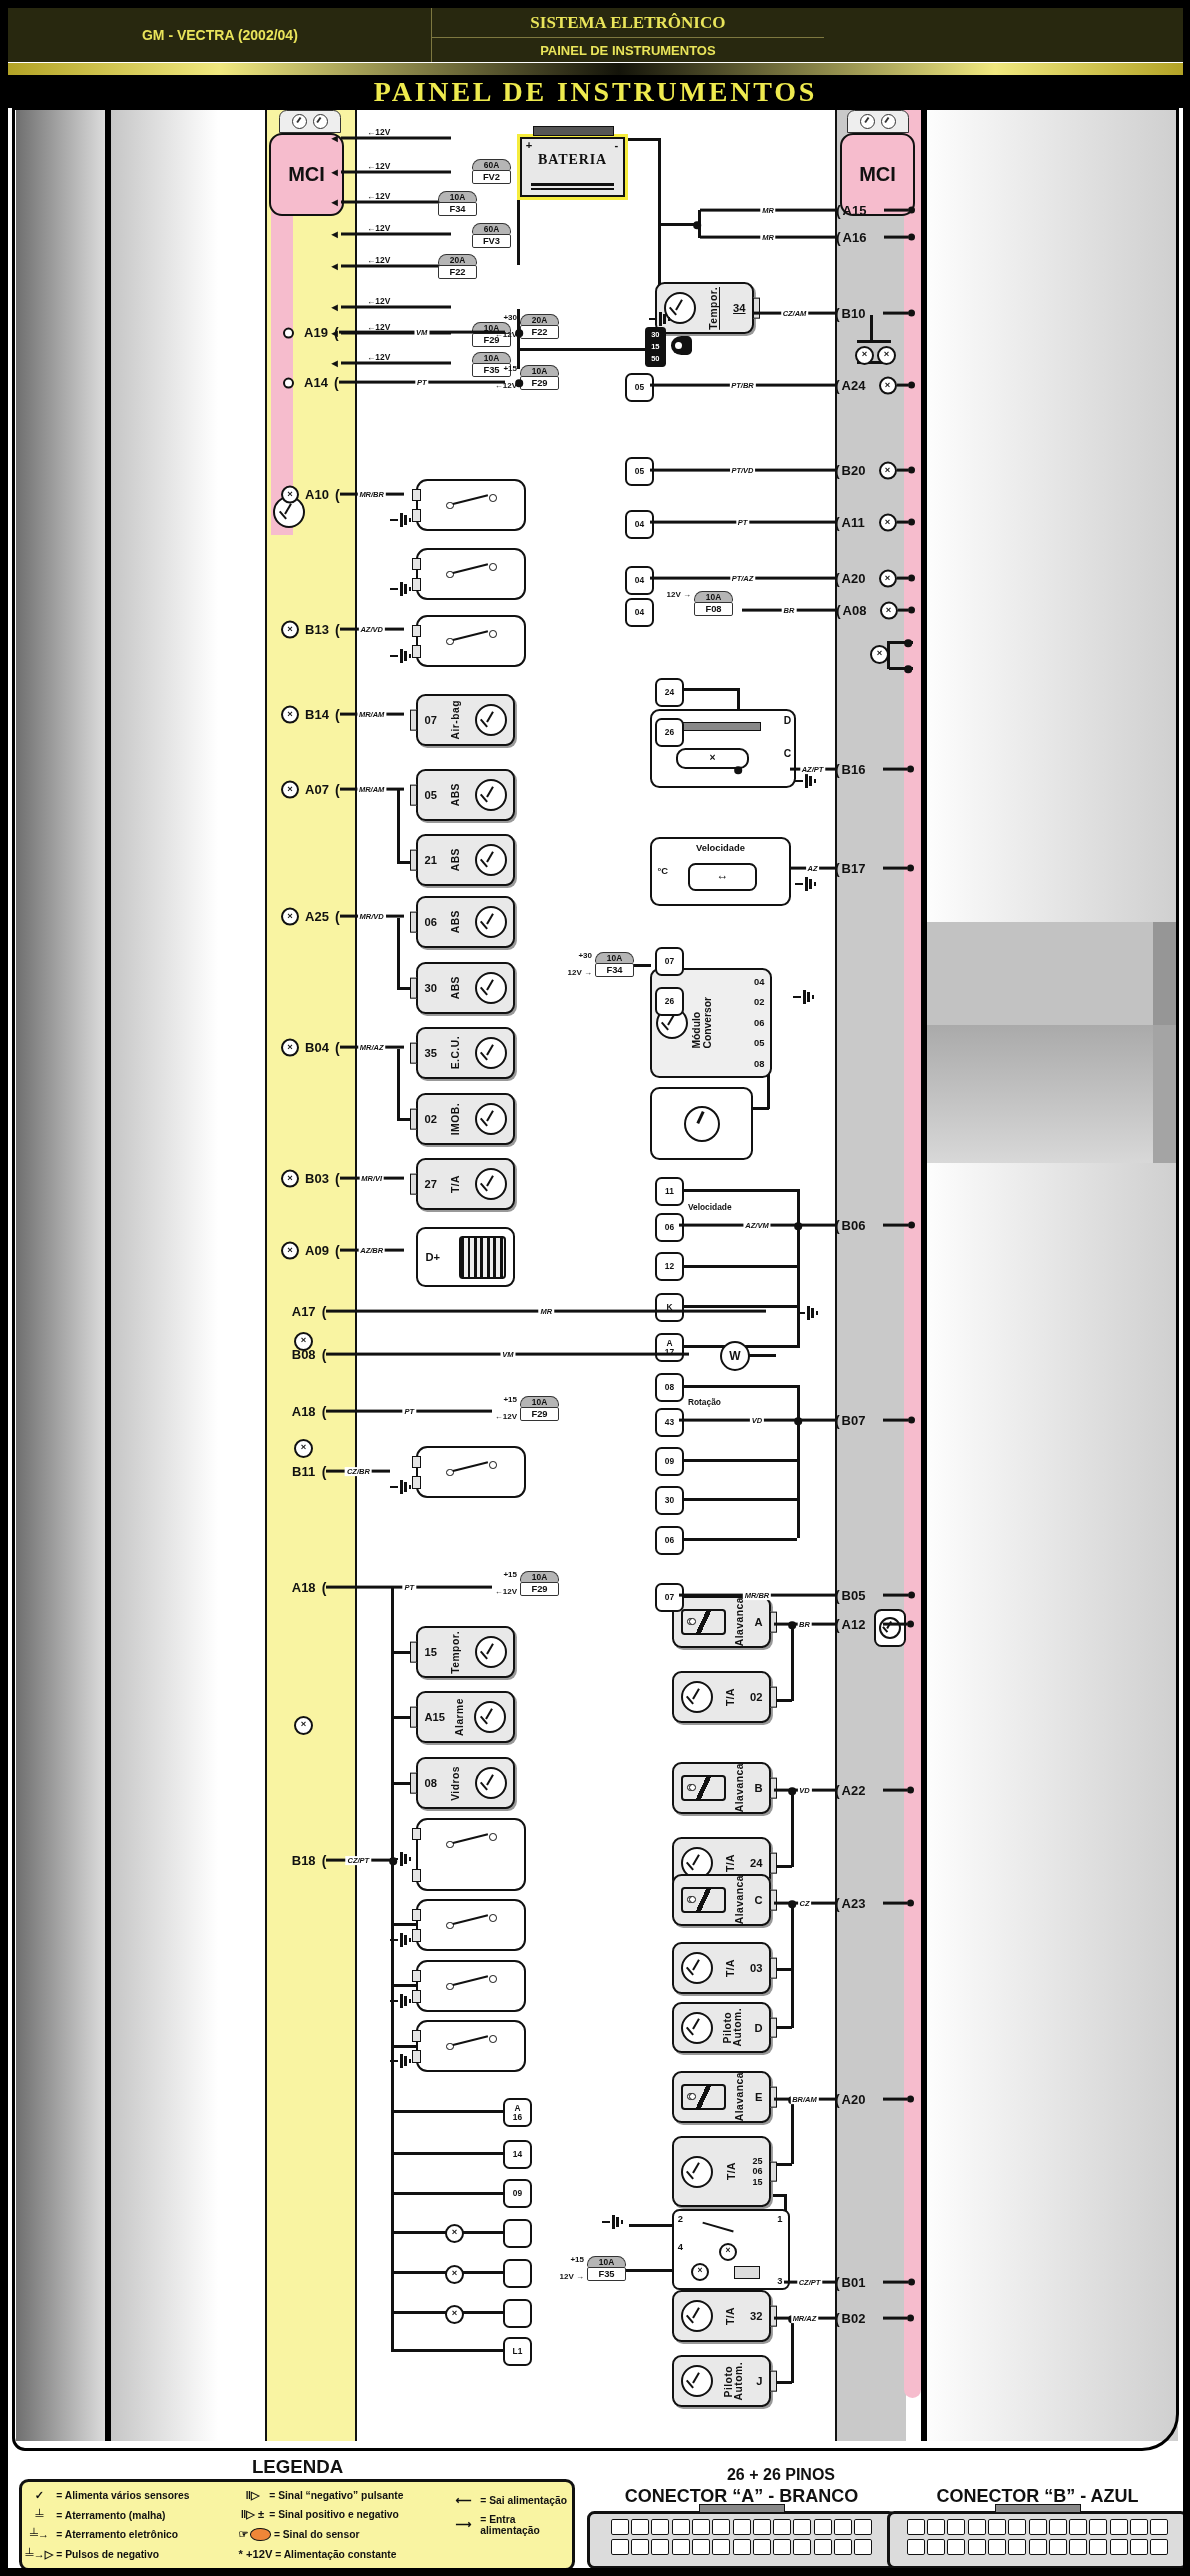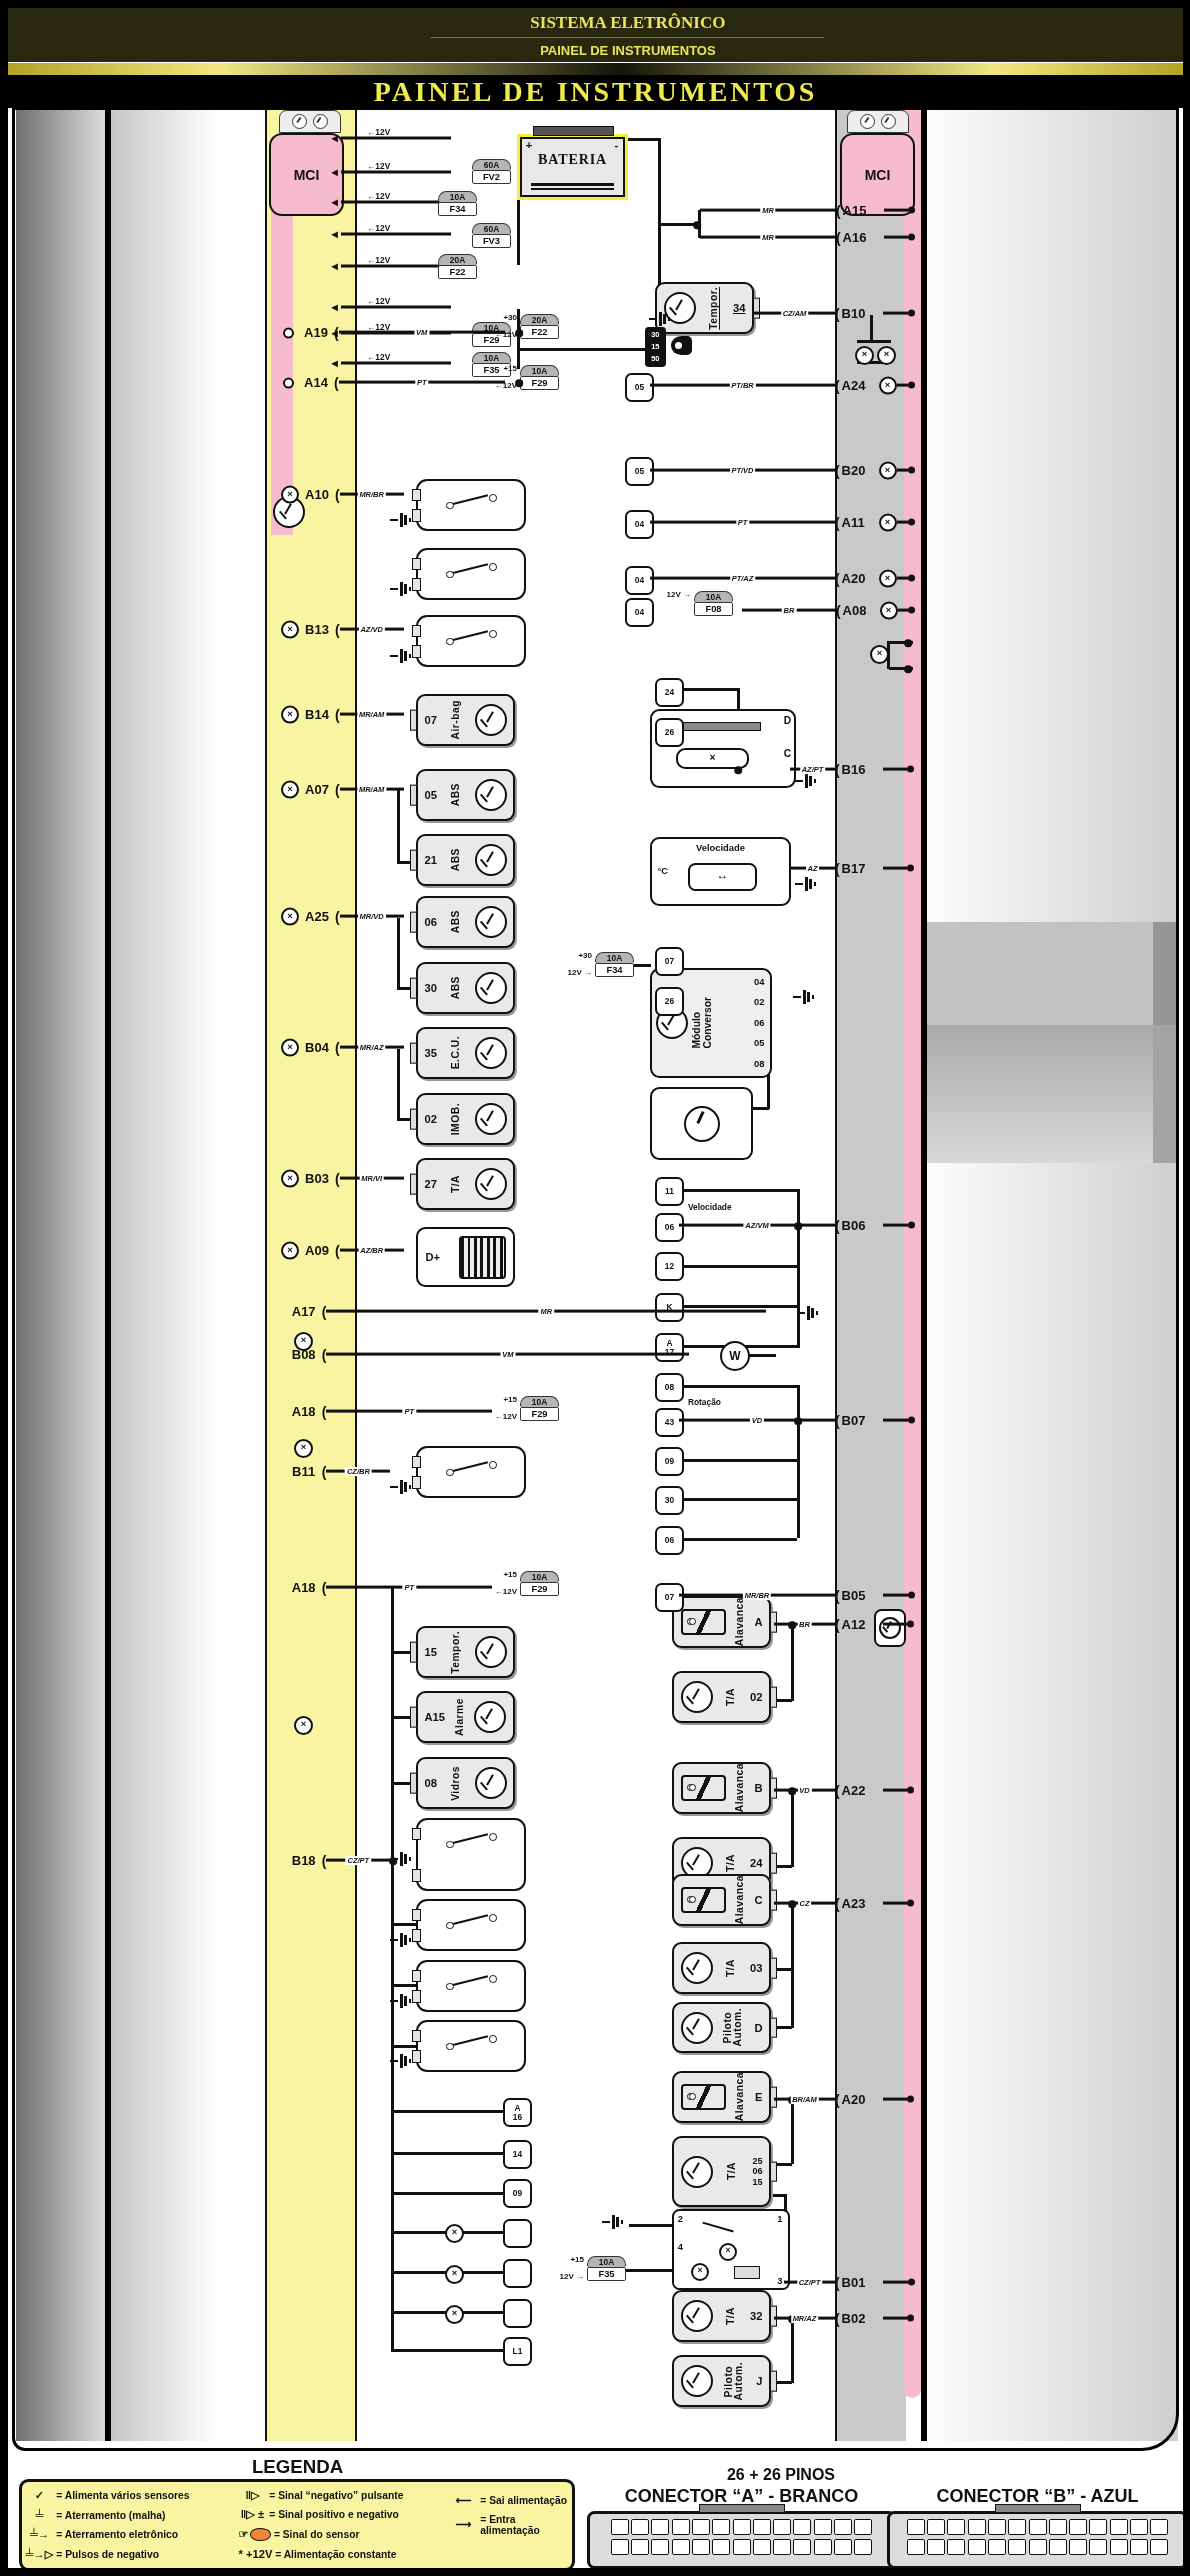--- a/index.html
+++ b/index.html
@@ -25,21 +25,21 @@
   .gstrip{position:absolute;left:835px;top:110px;width:69px;height:2331px;background:#c9c9c9;border-left:2.8px solid #111}
   .pstrip{position:absolute;left:904px;top:110px;width:17px;height:2288px;background:#f6bccd;border-radius:0 0 8.4px 8.4px}
   .dbar{position:absolute;left:921px;top:110px;width:5.6px;height:2331px;background:#000}
   .rpanel{position:absolute;left:927px;top:110px;width:251px;height:2331px;background:linear-gradient(90deg,#fdfdfd,#cfcfcf)}
   .combg{position:absolute;left:927px;top:922px;width:251px;height:103px;background:#c2c2c2}
   .sembg{position:absolute;left:927px;top:1025px;width:251px;height:138px;background:linear-gradient(#aaa,#d8d8d8)}
   .band{position:absolute;left:1153px;width:24px;display:grid;place-items:center;z-index:6}
   .band span{transform:rotate(-90deg);white-space:nowrap;color:#fff;font-weight:bold;font-size:14px;letter-spacing:0.9px}
   .comband{top:922px;height:103px;background:#969696}
   .semband{top:1025px;height:138px;background:#a4a4a4}
-  .mci{position:absolute;width:71px;height:79px;background:#f6bccd;border:2.8px solid #111;border-radius:13px;display:grid;place-items:center;font-weight:bold;font-size:14px;z-index:5}
+  .mci{position:absolute;width:71px;height:79px;background:#f6bccd;border:2.8px solid #111;border-radius:13px;display:grid;place-items:center;font-weight:bold;font-size:20px;z-index:5}
   .ptail{position:absolute;left:271px;top:208px;width:22.4px;height:327px;background:#f6bccd;z-index:1}
   .gauges{position:absolute;width:60px;height:20.6px;border:1.9px solid #333;border-radius:7.5px 7.5px 0 0;background:#eee;display:flex;justify-content:center;gap:5.6px;align-items:center;z-index:6}
   .gauges i{width:13px;height:13px;border:1.9px solid #333;border-radius:50%;background:#fff;position:relative}
   .gauges i::before{content:"";position:absolute;left:4.7px;top:1.9px;width:1.9px;height:5.6px;background:#333;transform:rotate(35deg)}
   .micon{width:28px;height:28px;border:2.3px solid #111;border-radius:50%;position:relative;background:#fff;flex:none}
   .micon::before{content:"";position:absolute;left:12px;top:4.7px;width:2.3px;height:12px;background:#111;transform:rotate(30deg)}
   .micon::after{content:"";position:absolute;left:6.5px;top:12px;width:2.3px;height:10.3px;background:#111;transform:rotate(-40deg)}
   
   .llbl{position:absolute;right:931px;width:245px;text-align:right;font-weight:bold;font-size:13.6px;line-height:15.4px;white-space:pre-line;z-index:7}
   .rlbl{position:absolute;left:934px;width:219px;text-align:left;font-weight:bold;font-size:13.6px;line-height:15.4px;white-space:pre-line;z-index:7}
@@ -158,20 +158,23 @@
   .crow{display:flex;justify-content:center;gap:2.3px;margin-top:4.7px}
   .cc{width:18px;height:16px;background:#fff;border:1.9px solid #111;border-radius:1.9px;font-weight:bold;font-size:9px;line-height:15px;text-align:center;box-sizing:border-box}
 </style>
 </head>
 <body>
 
 <div class="page">
   <div class="frame"></div>
 
   <div class="hdr">
+    <div class="cellL">
+      <span class="gm">GM - VECTRA (2002/04)</span>
+    </div>
     <div class="sysline">SISTEMA ELETRÔNICO</div>
     <div class="hline"></div>
     <div class="subline">PAINEL DE INSTRUMENTOS</div>
   </div>
   <div class="gold"></div>
   <div class="tband">
     <span class="title">PAINEL DE INSTRUMENTOS</span>
   </div>
 
   <div class="lpanel1"></div>

